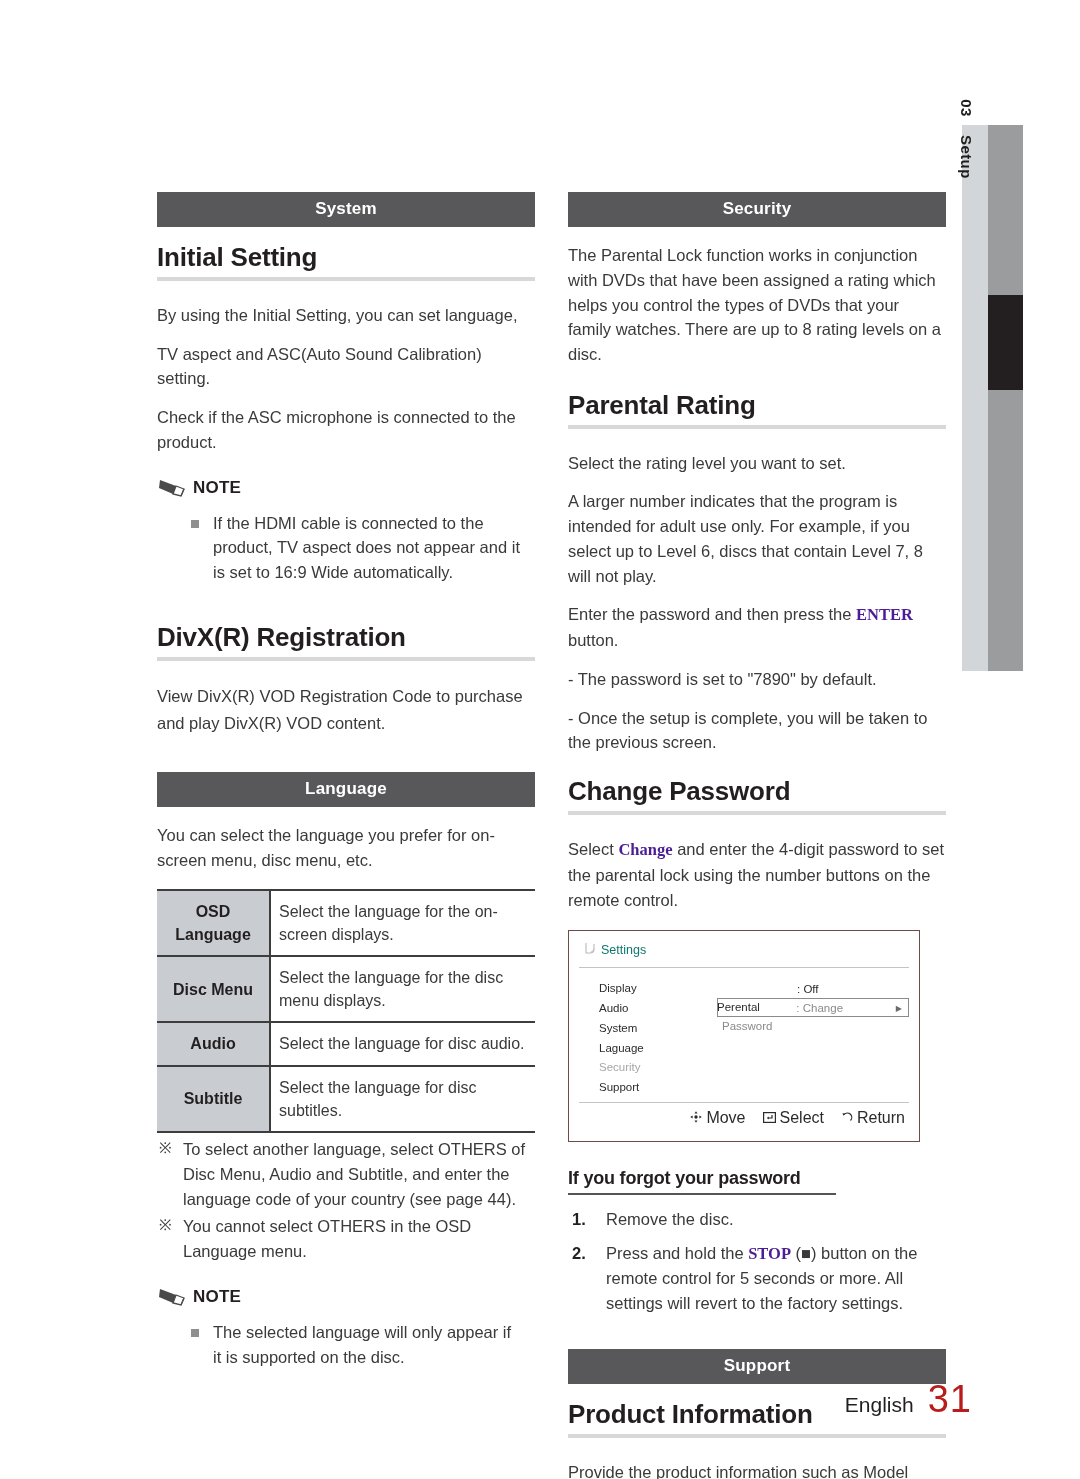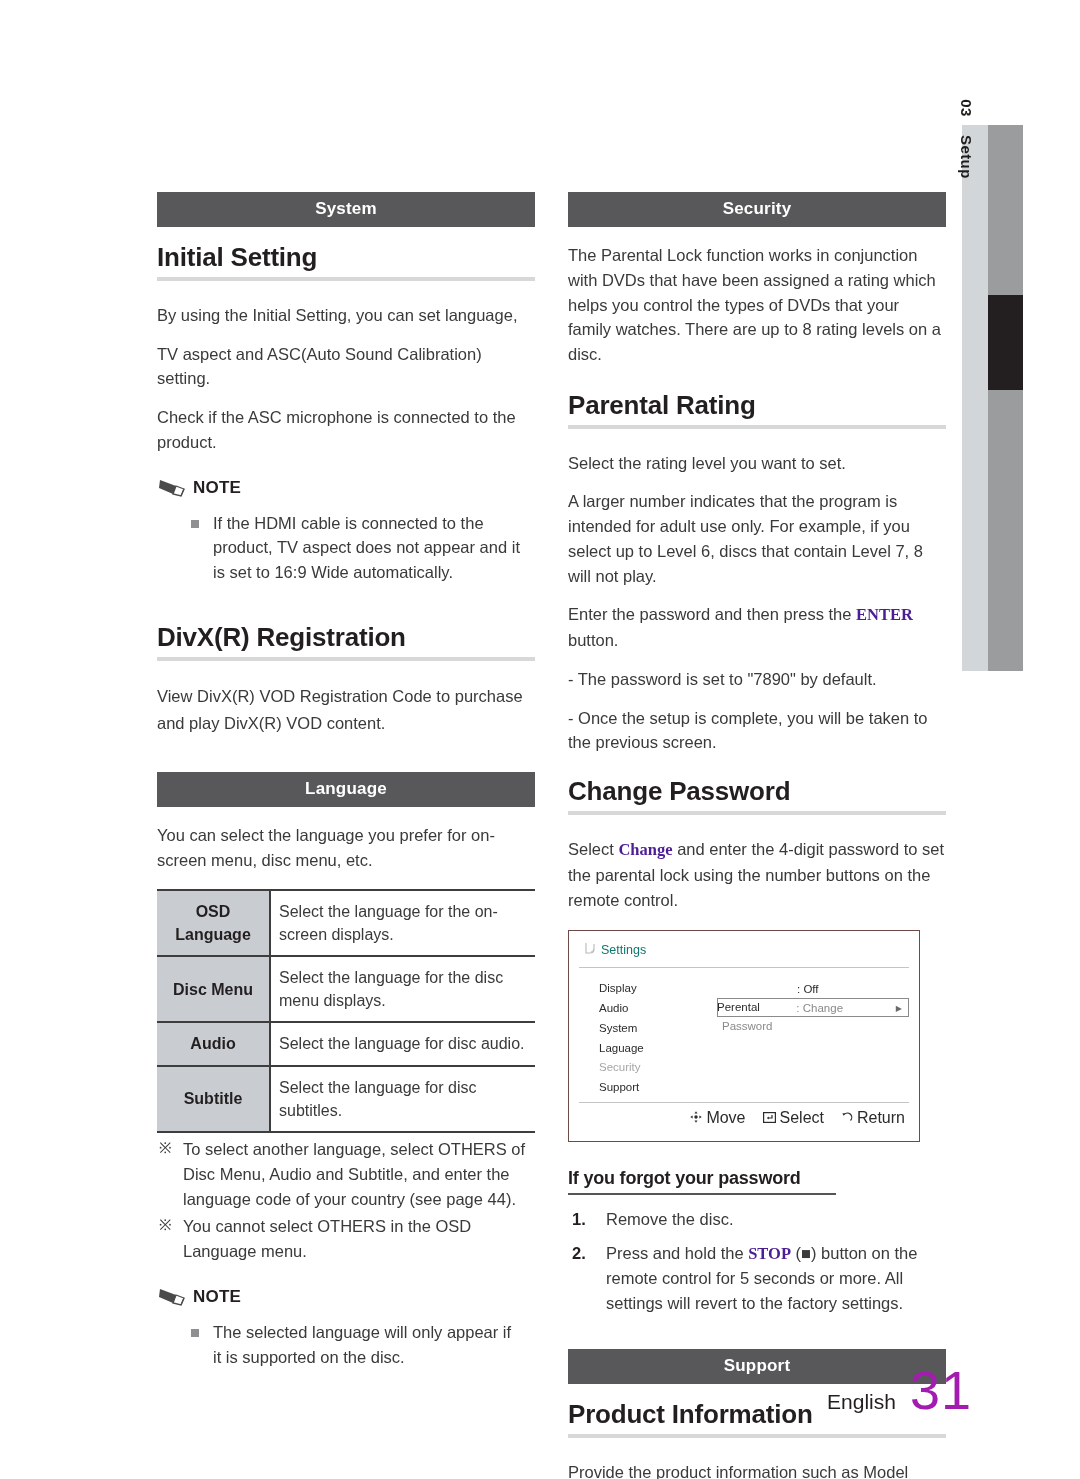--- a/index.html
+++ b/index.html
@@ -317,22 +317,22 @@
     bottom: 58px;
     display: flex;
     align-items: baseline;
     gap: 14px;
   }
   .footer .lang {
     font-size: 21px;
     color: #231f20;
   }
   .footer .pnum {
-    font-size: 54px;
-    color: #a21caf;
+    font-size: 38px;
+    color: #b91c1c;
     letter-spacing: 1px;
   }
 </style>
 </head>
 <body>
 
 <div class="page">
 
   <div class="side-tab">
     <div class="side-tab-label">

